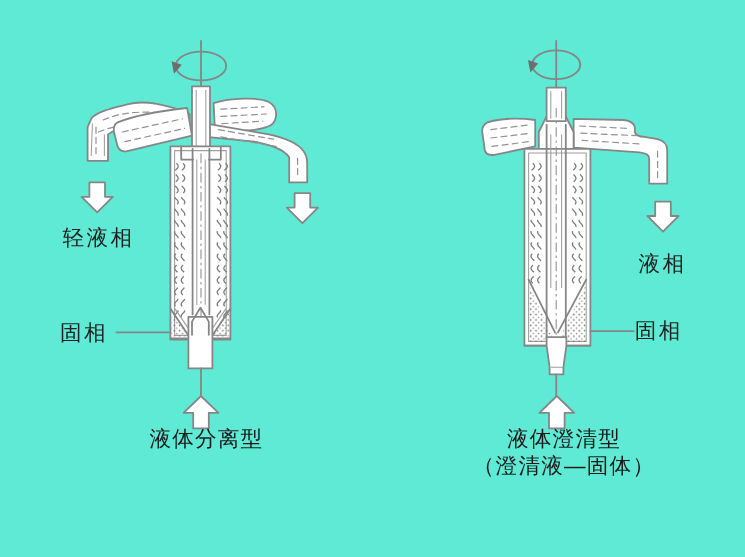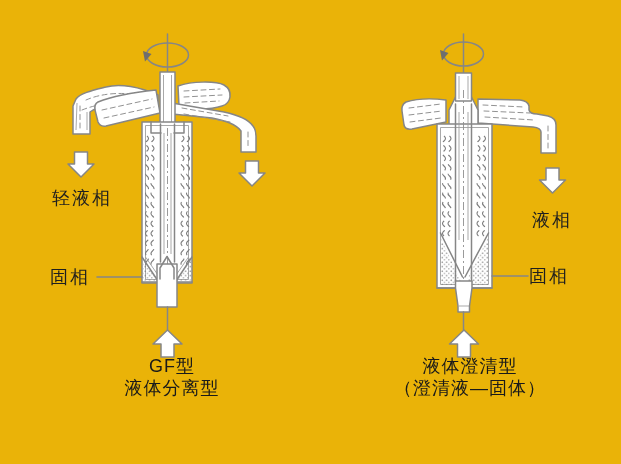--- a/index.html
+++ b/index.html
@@ -1,16 +1,16 @@
 <!DOCTYPE html>
 <html><head>
 <meta charset="utf-8">
 <style>
   html,body{margin:0;padding:0;background:#ffffff;}
-  .canvas{position:relative;width:621px;height:464px;background:#eab308;overflow:hidden;
+  .canvas{position:relative;width:621px;height:464px;background:#5eead4;overflow:hidden;
           font-family:"Liberation Sans","DejaVu Sans",sans-serif;}
   .canvas svg{position:absolute;left:0;top:0;}
   .lbl{position:absolute;font-size:18px;line-height:20px;letter-spacing:2px;
        color:#1f1f1f;white-space:nowrap;}
   .cap{position:absolute;text-align:center;font-size:18px;line-height:21.5px;
        letter-spacing:1px;color:#1a1a1a;white-space:nowrap;}
   
   .ln{stroke:#868686;fill:none;stroke-width:1.5;stroke-linejoin:round;stroke-linecap:round;}
   .lt{stroke:#9f9f9f;fill:none;stroke-width:.9;stroke-linejoin:round;}
   .wh{fill:#ffffff;stroke:#868686;stroke-width:1.5;stroke-linejoin:round;}
@@ -172,21 +172,20 @@
     <line class="ln" x1="492" y1="276" x2="528" y2="276"></line>
   </g>
 </svg>
 
 <div class="lbl" style="left:52px;top:188px">轻液相</div>
 <div class="lbl" style="left:50px;top:267px">固相</div>
 <div class="lbl" style="left:532px;top:210px">液相</div>
 <div class="lbl" style="left:529px;top:266px">固相</div>
 
 <div class="cap" style="left:57px;top:356px;width:230px">
-  <div>GF型</div>
   <div>液体分离型</div>
 </div>
 <div class="cap" style="left:357px;top:356px;width:226px">
   <div>液体澄清型</div>
   <div>（澄清液—固体）</div>
 </div>
 
 </div>
 
 </body></html>

